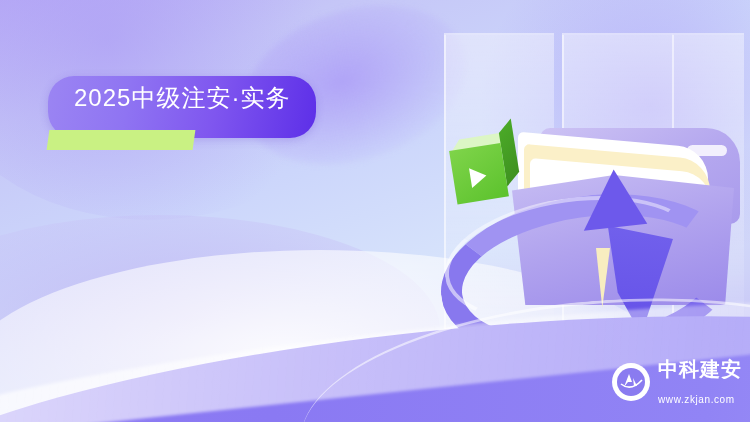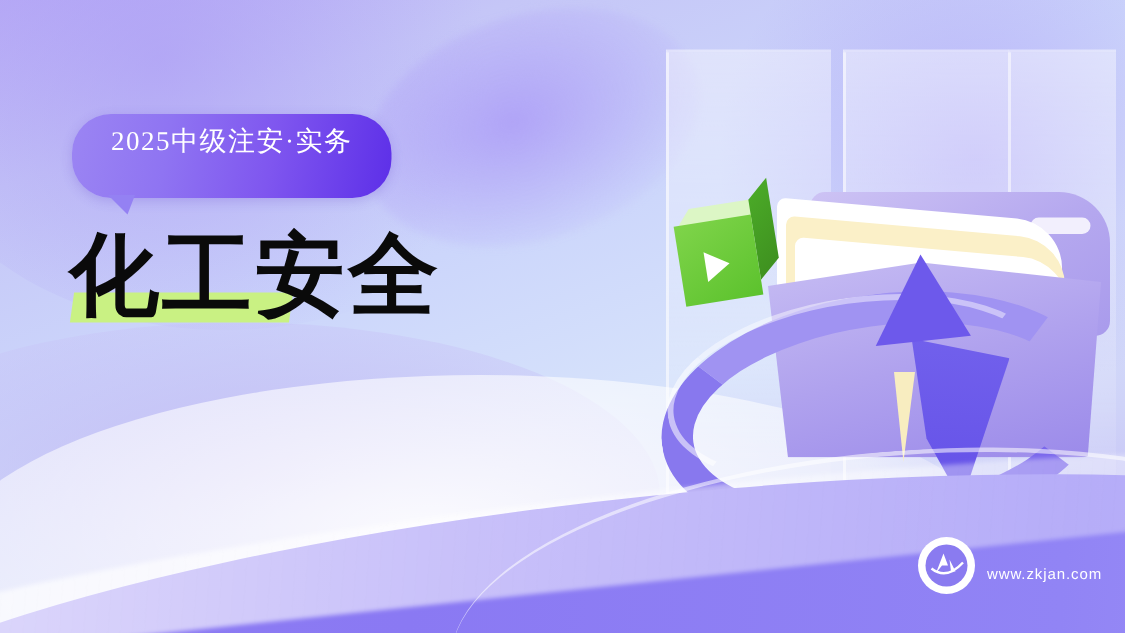--- a/index.html
+++ b/index.html
@@ -104,26 +104,25 @@
 
   
   .badge-wrap { position: absolute; left: 48px; top: 76px; }
   .badge {
     position: relative;
     display: inline-block;
     padding: 9px 26px 27px 26px;
     border-radius: 26px;
     background: linear-gradient(100deg, #9b85f3 0%, #8f74f2 30%, #7f56ef 62%, #5d2fe8 100%);
     color: #ffffff;
-    font-size: 18px;
+    font-size: 24px;
     line-height: 1.1;
     letter-spacing: 1px;
     white-space: nowrap;
     box-shadow: 0 2px 8px rgba(90,60,200,0.22);
-    font-family: Liberation Serif, serif;
   }
   .badge-tail {
     position: absolute;
     left: 24px;
     bottom: -11px;
     width: 0; height: 0;
     border-left: 13px solid transparent;
     border-right: 5px solid transparent;
     border-top: 13px solid #9481f3;
   }
@@ -367,31 +366,31 @@
   <div class="badge-wrap">
     <div class="badge">
       <span>2025中级注安·实务</span>
       <span class="badge-tail"></span>
     </div>
   </div>
 
   <div class="headline">
     <div class="line">
       <span class="hl-bar"></span>
-      <span class="line-text">化工安全</span>
     </div>
   </div>
 
   <div class="logo">
     <div class="logo-mark">
       <svg width="30" height="30" viewBox="0 0 30 30" aria-hidden="true">
         <circle cx="15" cy="15" r="14" fill="#8a7bf0"></circle>
         <path d="M8 20 L13 7 L16 15 L12 15 Z" fill="#ffffff"></path>
         <path d="M5 17 Q15 25 26 13" stroke="#ffffff" stroke-width="1.6" fill="none"></path>
         <path d="M17 11 L21 19 L18 19 Z" fill="#ffffff"></path>
       </svg>
     </div>
     <div class="logo-text">
+      <div class="logo-name">中科建安</div>
       <div class="logo-url">www.zkjan.com</div>
     </div>
   </div>
 
 </div>
 
 </body></html>

